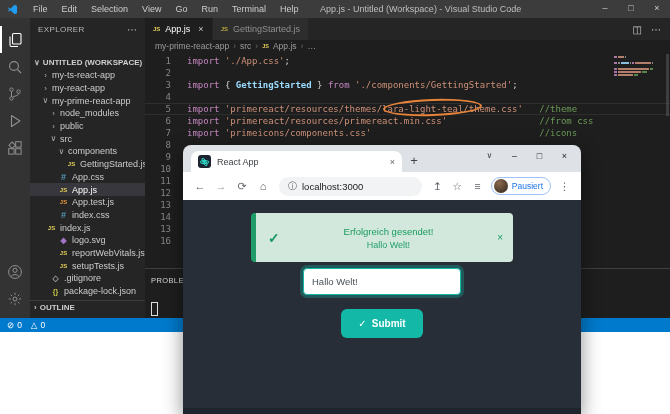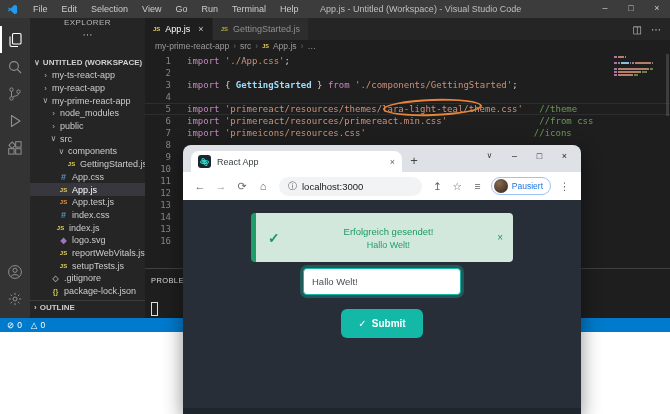--- a/index.html
+++ b/index.html
@@ -18,21 +18,21 @@
 
   .vsc-main { position:absolute; top:18px; left:0; right:0; bottom:14px; display:flex; }
 
   .activitybar { width:30px; background:#333333; display:flex; flex-direction:column; align-items:center; padding:8px 0 6px 0; }
   .ab-cell { width:30px; height:27px; display:flex; align-items:center; justify-content:center; color:#8f8f8f; }
   .ab-cell.active { color:#ffffff; box-shadow:inset 2px 0 0 #ffffff; }
   .ab-cell.push-down { margin-top:auto; }
   .ab-cell svg { width:16px; height:16px; }
 
   .sidebar { width:115px; background:#252526; position:relative; overflow:hidden; }
-  .sb-header { height:22px; display:flex; align-items:center; padding:0 8px;flex-direction:column; }
+  .sb-header { height:22px; display:flex; align-items:center; padding:0 8px; }
   .sb-header .sb-title { font-size:8px; letter-spacing:.4px; color:#b8b8b8; flex:1; }
   .sb-more { color:#bdbdbd; font-size:10px; }
   .ws-row { margin-top:16px; height:13px; display:flex; align-items:center; font-size:8px; font-weight:bold; color:#d0d0d0; padding-left:4px; gap:3px; }
   .ws-row .chev { font-size:8px; color:#bdbdbd; }
   .tree-row { height:12.7px; display:flex; align-items:center; font-size:9px; color:#cccccc; gap:3px; white-space:nowrap; }
   .tree-row.selected { background:#37373d; color:#ffffff; }
   .tree-row .chev { font-size:8px; color:#b0b0b0; width:7px; text-align:center; flex:0 0 auto; }
   .fi { width:11px; flex:0 0 auto; text-align:center; font-weight:bold; }
   .fi-js  { font-size:6px; color:#e3cf56; }
   .fi-jst { font-size:6px; color:#e8943a; }
@@ -243,21 +243,21 @@
               <span>App.js</span>
             </div>
             <div class="tree-row" style="padding-left: 28px;">
               <span class="fi fi-jst">JS</span>
               <span>App.test.js</span>
             </div>
             <div class="tree-row" style="padding-left: 28px;">
               <span class="fi fi-css">#</span>
               <span>index.css</span>
             </div>
-            <div class="tree-row" style="padding-left: 25px;">
+            <div class="tree-row" style="padding-left: 16px;">
               <span class="fi fi-js">JS</span>
               <span>index.js</span>
             </div>
             <div class="tree-row" style="padding-left: 28px;">
               <span class="fi fi-svg">◆</span>
               <span>logo.svg</span>
             </div>
             <div class="tree-row" style="padding-left: 28px;">
               <span class="fi fi-js">JS</span>
               <span>reportWebVitals.js</span>
@@ -371,21 +371,21 @@
             <div class="code-row cur">
               <span class="ln">5</span>
               <span class="ct"><span class="tk-kw">import</span><span class="tk-pl"> </span><span class="tk-str">'primereact/resources/themes/lara-light-teal/theme.css'</span><span class="tk-pl">   </span><span class="tk-cm">//theme</span></span>
             </div>
             <div class="code-row">
               <span class="ln">6</span>
               <span class="ct"><span class="tk-kw">import</span><span class="tk-pl"> </span><span class="tk-str">'primereact/resources/primereact.min.css'</span><span class="tk-pl">                 </span><span class="tk-cm">//from css</span></span>
             </div>
             <div class="code-row">
               <span class="ln">7</span>
-              <span class="ct"><span class="tk-kw">import</span><span class="tk-pl"> </span><span class="tk-str">'primeicons/resources.css'</span><span class="tk-pl">                               </span><span class="tk-cm">//icons</span></span>
+              <span class="ct"><span class="tk-kw">import</span><span class="tk-pl"> </span><span class="tk-str">'primeicons/components.css'</span><span class="tk-pl">                               </span><span class="tk-cm">//icons</span></span>
             </div>
             <div class="code-row">
               <span class="ln">8</span>
               <span class="ct"></span>
             </div>
             <div class="code-row">
               <span class="ln">9</span>
               <span class="ct"></span>
             </div>
             <div class="code-row">

